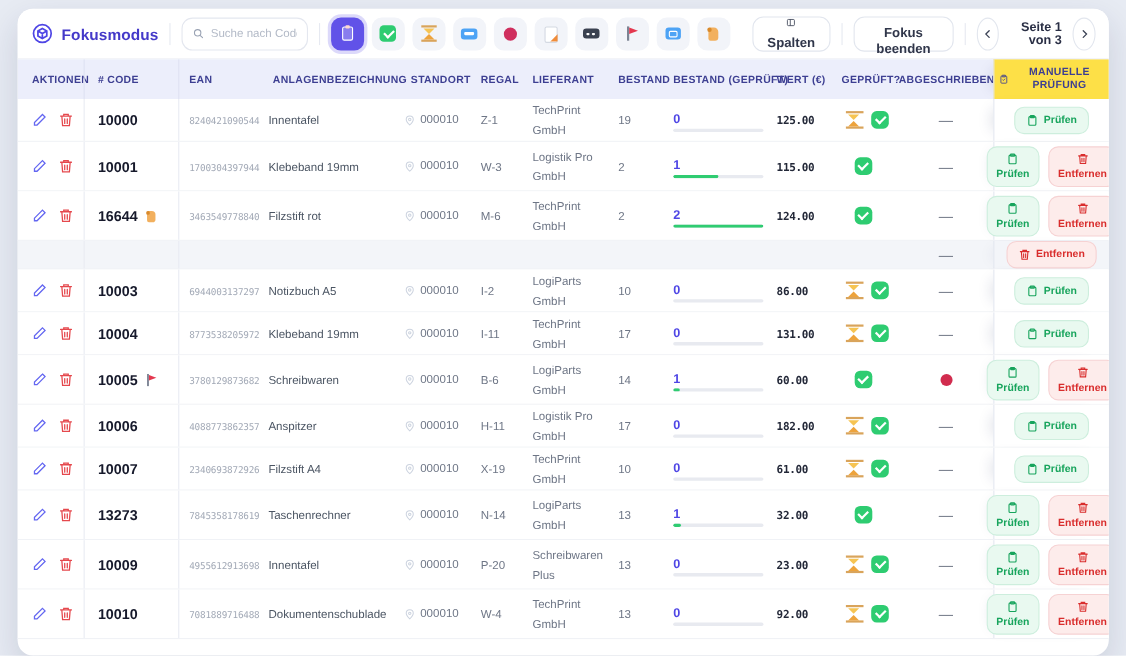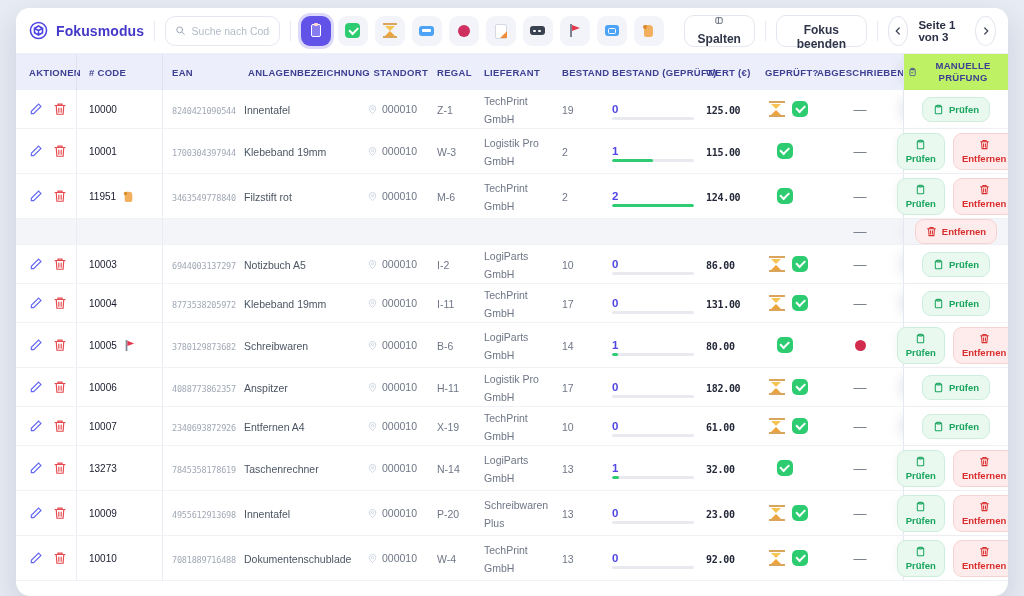--- a/index.html
+++ b/index.html
@@ -15,46 +15,46 @@
   .brand-title { font-size:14px; font-weight:800; color:#4439c9; letter-spacing:.1px; }
   .vdiv { width:1px; height:20px; background:#e6e9f1; }
   .search { display:flex; align-items:center; gap:6px; height:30px; width:152px; border:1px solid #e4e7ef; border-radius:10px; padding:0 9px; background:#fff; }
   .search input { border:none; outline:none; width:100%; font-size:10.5px; color:#374151; font-family:"Liberation Sans",sans-serif; }
   .search input::placeholder { color:#b3bac7; }
   .filter-bar { display:flex; align-items:center; gap:7px; }
   .filter-btn { width:30px; height:30px; border:none; border-radius:9px; background:#f2f4f9; cursor:pointer; display:flex; align-items:center; justify-content:center; position:relative; }
   .filter-btn.active { background:#6152e8; box-shadow:0 0 0 3px rgba(97,82,232,.22); }
   .spacer { flex:1; }
   .tool-btn { display:flex; align-items:center; gap:7px; height:32px; padding:0 13px; background:#fff; border:1px solid #e2e6ee; border-radius:10px; font-size:12px; font-weight:700; color:#30364a; cursor:pointer; font-family:"Liberation Sans",sans-serif;flex-direction:column; }
-  .pager { display:flex; align-items:center; gap:10px; }
+  .pager { display:flex; align-items:center; gap:10px;text-align:right; }
   .pager-btn { width:30px; height:30px; border-radius:50%; border:1px solid #e2e6ee; background:#fff; display:flex; align-items:center; justify-content:center; cursor:pointer; }
   .pager-label { font-size:11.5px; font-weight:700; color:#2a2f45; }
 
   
   .trow { display:grid; grid-template-columns:60px 87px 72px 123px 70px 47px 78px 50px 94px 55px 56px 95px 1fr; align-items:center; }
   .thead { background:#eceefb; height:36px; }
   .thead .cell { font-size:9.5px; font-weight:800; color:#3d3f92; letter-spacing:.3px; white-space:nowrap; display:flex; align-items:center; gap:4px; }
   .cell { padding-left:9px; min-width:0; }
   .c-akt { padding-left:13px; }
   .c-code { border-left:1px solid #e9ecf3; border-right:1px solid #e9ecf3; align-self:stretch; display:flex; align-items:center; padding-left:12px; }
   .thead .c-code { border-color:#dfe2f2; }
   .c-panel { align-self:stretch; display:flex; align-items:center; justify-content:center; border-left:1px solid #e3e7f0; box-shadow:-10px 0 14px -10px rgba(30,40,90,.18); background:inherit; padding:0 4px; }
-  .thead .c-panel { background:#bef264; gap:5px; }
+  .thead .c-panel { background:#fde047; gap:5px; }
   .mp-label { white-space:normal; text-align:center; line-height:1.25; }
 
   .tbody .trow { background:#fff; border-bottom:1px solid #f0f2f6; }
   .tbody .trow.h-m { height:39px; }
   .tbody .trow.h-l { height:45px; }
   .tbody .trow.h-s { height:26px; }
   .tbody .trow.empty-row { background:#f3f5f9; }
 
   .act-icons { display:flex; align-items:center; gap:10px; }
   .icon-btn { background:none; border:none; cursor:pointer; padding:0; display:flex; }
   .code-wrap { display:flex; align-items:center; gap:5px; }
-  .code-txt { font-size:10px; font-weight:400; color:#16192b; }
+  .code-txt { font-size:13px; font-weight:700; color:#16192b; }
   .ean { font-family:"DejaVu Sans Mono", monospace; font-size:8.5px; color:#a2a9b6; letter-spacing:-.2px; }
   .name-txt { font-size:10.5px; color:#4b5563; }
   .loc { display:flex; align-items:center; gap:4px; }
   .muted { font-size:10.5px; color:#6e7686; }
   .chk { position:relative; padding-right:10px; }
   .chk-num { font-size:11.5px; font-weight:800; color:#4f46e5; display:inline-block; margin-bottom:2px; cursor:text; }
   .pbar { width:82px; height:3px; background:#e8eaf0; border-radius:2px; overflow:hidden; }
   .pfill { height:100%; background:#2fcc71; border-radius:2px; }
   .wert { font-family:"DejaVu Sans Mono", monospace; font-size:10px; font-weight:800; color:#232838; letter-spacing:-.3px; }
   .c-status, .c-abg { display:flex; justify-content:center; }
@@ -368,21 +368,21 @@
         </button>
         <button class="icon-btn">
           <svg width="14" height="14" viewBox="0 0 24 24" fill="none" stroke="#e5484d" stroke-width="2" stroke-linecap="round">
                 <path d="M3.5 6h17M8.5 6V3.5h7V6M5.5 6l1.2 15h10.6L18.5 6M10 10.5v7M14 10.5v7"></path>
               </svg>
         </button>
       </span>
     </div>
     <div class="cell c-code">
       <span class="code-wrap" data-hide-empty="">
-        <span class="code-txt">11951</span>
+        <span class="code-txt">16644</span>
         <span class="fic badge fic-scroll"></span>
       </span>
     </div>
     <div class="cell"><span class="ean" data-hide-empty="">3463549778840</span></div>
     <div class="cell"><span class="name-txt" data-hide-empty="">Filzstift rot</span></div>
     <div class="cell">
       <span class="loc" data-hide-empty="">
         <svg width="11" height="11" viewBox="0 0 24 24" fill="none" stroke="#ccd3df" stroke-width="2">
               <path d="M12 21s-7-6.4-7-11a7 7 0 1114 0c0 4.6-7 11-7 11z"></path>
               <circle cx="12" cy="10" r="2.4"></circle>
@@ -633,21 +633,21 @@
     <div class="cell"><span class="muted" data-hide-empty="">LogiParts GmbH</span></div>
     <div class="cell"><span class="muted" data-hide-empty="">14</span></div>
     <div class="cell">
       <div class="chk" data-hide-empty="">
         <span class="chk-num">1</span>
         <div class="pbar">
               <div class="pfill" style="width: 7%;"></div>
             </div>
       </div>
     </div>
-    <div class="cell"><span class="wert" data-hide-empty="">80.00</span></div>
+    <div class="cell"><span class="wert" data-hide-empty="">60.00</span></div>
     <div class="cell c-status">
 
       <span class="fic fic-check st-check row-status" data-hide-empty=""></span>
     </div>
     <div class="cell c-abg">
 
       <span class="dot"></span>
     </div>
     <div class="cell c-panel">
       <div class="panel-actions">
@@ -747,21 +747,21 @@
         </button>
       </span>
     </div>
     <div class="cell c-code">
       <span class="code-wrap" data-hide-empty="">
         <span class="code-txt">10007</span>
 
       </span>
     </div>
     <div class="cell"><span class="ean" data-hide-empty="">2340693872926</span></div>
-    <div class="cell"><span class="name-txt" data-hide-empty="">Entfernen A4</span></div>
+    <div class="cell"><span class="name-txt" data-hide-empty="">Filzstift A4</span></div>
     <div class="cell">
       <span class="loc" data-hide-empty="">
         <svg width="11" height="11" viewBox="0 0 24 24" fill="none" stroke="#ccd3df" stroke-width="2">
               <path d="M12 21s-7-6.4-7-11a7 7 0 1114 0c0 4.6-7 11-7 11z"></path>
               <circle cx="12" cy="10" r="2.4"></circle>
             </svg>
         <span class="muted">000010</span>
       </span>
     </div>
     <div class="cell"><span class="muted" data-hide-empty="">X-19</span></div>

